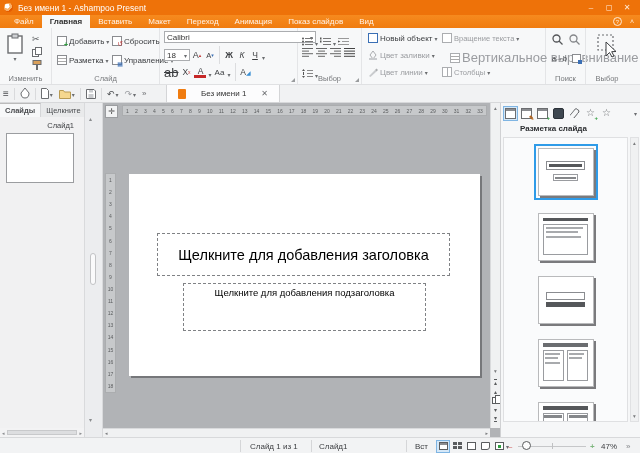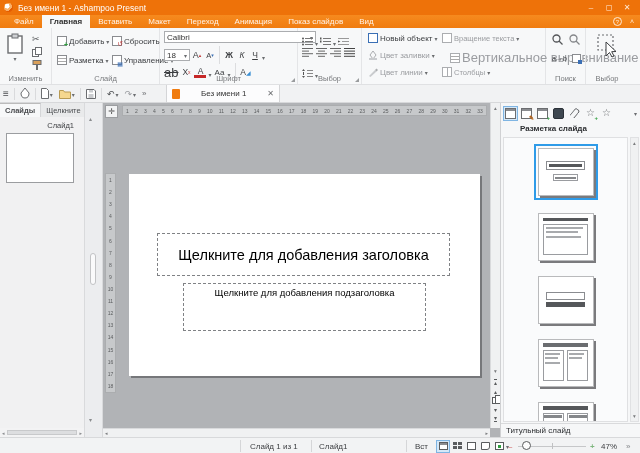--- a/index.html
+++ b/index.html
@@ -33,21 +33,21 @@
   .ric.lines { background:linear-gradient(#fff 0 2px,#AAA 2px 3px,#fff 3px 5px,#AAA 5px 6px,#fff 6px); }
   .combo { background:#fff; border:1px solid #ABADB0; height:12px; display:flex; align-items:center; font-size:8px; color:#333; padding:0 2px; justify-content:space-between; }
   .ftbtn { min-width:12px; height:12px; display:inline-flex; align-items:center; justify-content:center; font-size:8.5px; color:#3B3D40; }
   .alico { width:11px; height:9px; display:inline-block; }
   .vdiv { width:1px; background:#DCDDDF; margin:0 2px; align-self:stretch; }
 
   
   #quickrow { position:relative; height:18px; background:#F1F2F3; border-bottom:1px solid #D7D8DA; display:flex; align-items:center; font-size:9px; color:#4A4C4F; }
   .qbtn { display:flex; align-items:center; padding:0 3px; height:14px; gap:1px; }
   .qsep { width:1px; height:12px; background:#D9DADC; margin:0 2px; }
-  #doc-tab { position:absolute; left:166px; top:0; width:114px; height:18px; background:#FCFCFD; border:1px solid #D4D5D7; border-top:none; display:flex; align-items:center; font-size:8px; color:#333; padding:0 5px; gap:4px; }
+  #doc-tab { position:absolute; left:166px; top:0; width:114px; height:18px; background:#FCFCFD; border:1px solid #D4D5D7; border-top:none; display:flex; align-items:center; font-size:8px; color:#333; padding:0 11px; gap:4px; }
   .doc-ico { width:8px; height:10px; background:#F07C10; border-radius:1px; flex:none; }
   #doc-tab .grow { flex:1; text-align:center; }
 
   
   #main { position:relative; height:334px; display:flex; }
 
   
   #left-panel { position:relative; width:85px; background:#F1F1F2; border-right:1px solid #D9DADC; }
   #lp-tabs { display:flex; height:14px; background:#E9EAEB; font-size:7.5px; color:#4A4C4F; }
   .lp-tab { padding:0 5px; display:flex; align-items:center; border-right:1px solid #D5D6D8; }
@@ -235,21 +235,20 @@
       <span class="ftbtn" style="border-bottom:3px solid #C62828;height:11px">А</span>
       <span class="caret"></span>
       <span class="ftbtn" style="font-size:8px">Аа</span>
       <span class="caret"></span>
       <span class="vdiv"></span>
       <span class="ftbtn">
           <span>А</span>
           <sub style="font-size:6px;color:#3A8FD5">◢</sub>
         </span>
     </div>
-    <span class="glabel">Шрифт</span>
     <span class="launcher"></span>
   </div>
 
   <div class="rgroup" style="width:64px">
     <div class="abs" style="left:4px;top:4px;display:flex;align-items:center;gap:2px">
       <svg class="alico" viewBox="0 0 11 9">
           <circle cx="1" cy="1.5" r="1" fill="#555"></circle>
           <rect x="3" y="1" width="8" height="1" fill="#777"></rect>
           <circle cx="1" cy="4.5" r="1" fill="#555"></circle>
           <rect x="3" y="4" width="8" height="1" fill="#777"></rect>
@@ -611,21 +610,20 @@
           <div class="shp" style="left:56%;top:26%;width:33%;height:6%;background:#85878A"></div>
           <div class="shp" style="left:57%;top:40%;width:28%;height:4%;background:#A8AAAD"></div>
         </div>
       </div>
     </div>
 
     <div id="rp-scroll">
       <span class="a-up">▴</span>
       <span class="a-dn">▾</span>
     </div>
-    <div id="rp-footer">Титульный слайд</div>
   </div>
 </div>
 
 <div id="statusbar">
   <span class="stdiv" style="left:240px"></span>
   <span class="st" style="left:250px">Слайд 1 из 1</span>
   <span class="stdiv" style="left:311px"></span>
   <span class="st" style="left:319px">Слайд1</span>
   <span class="stdiv" style="left:406px"></span>
   <span class="st" style="left:415px">Вст</span>

